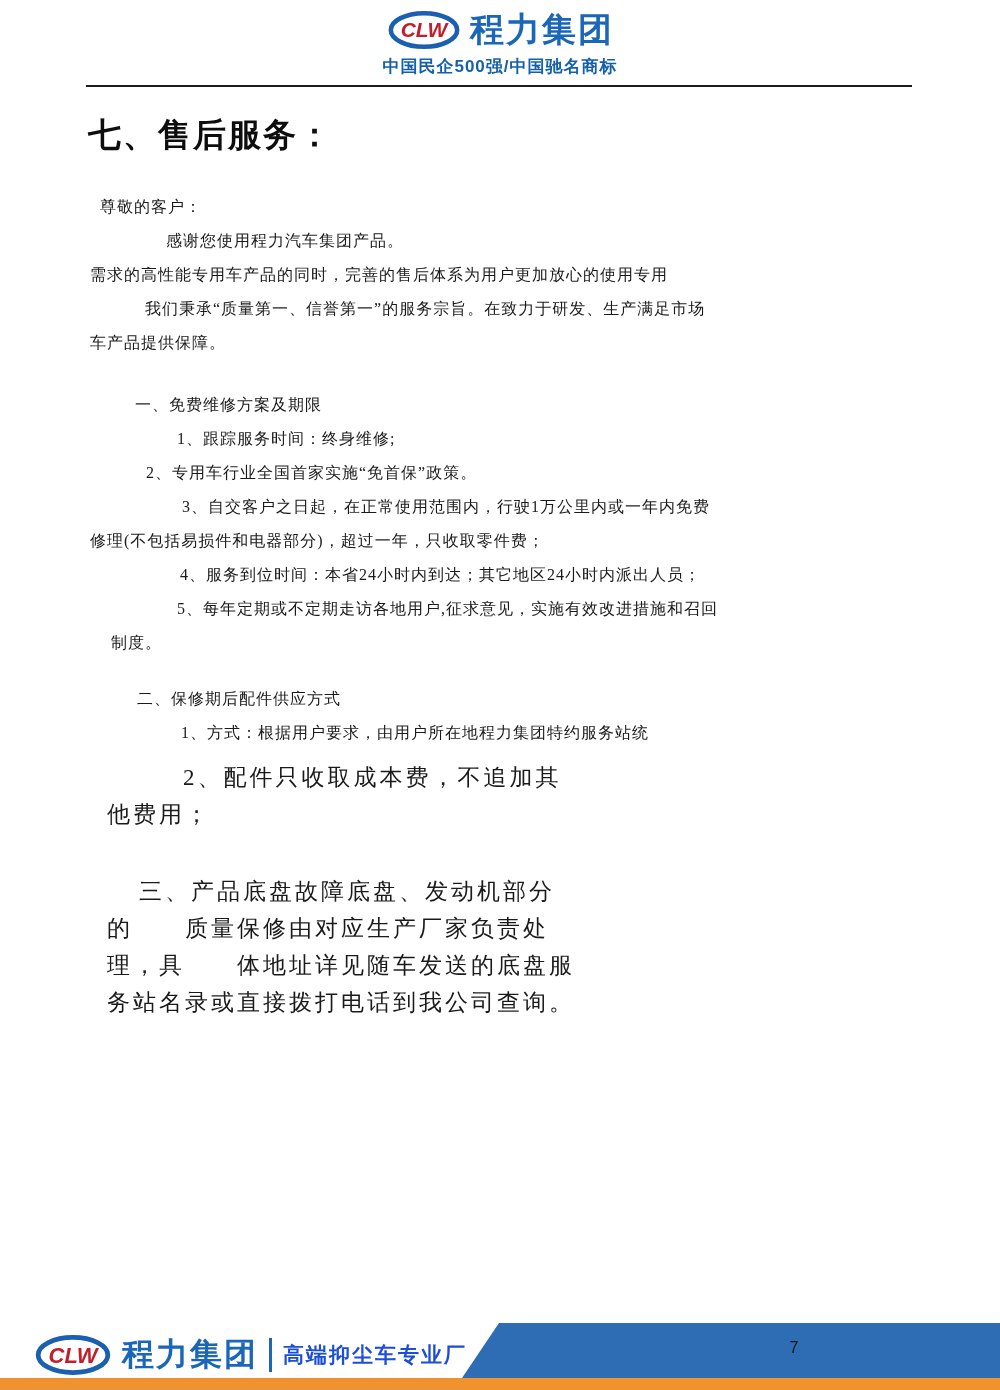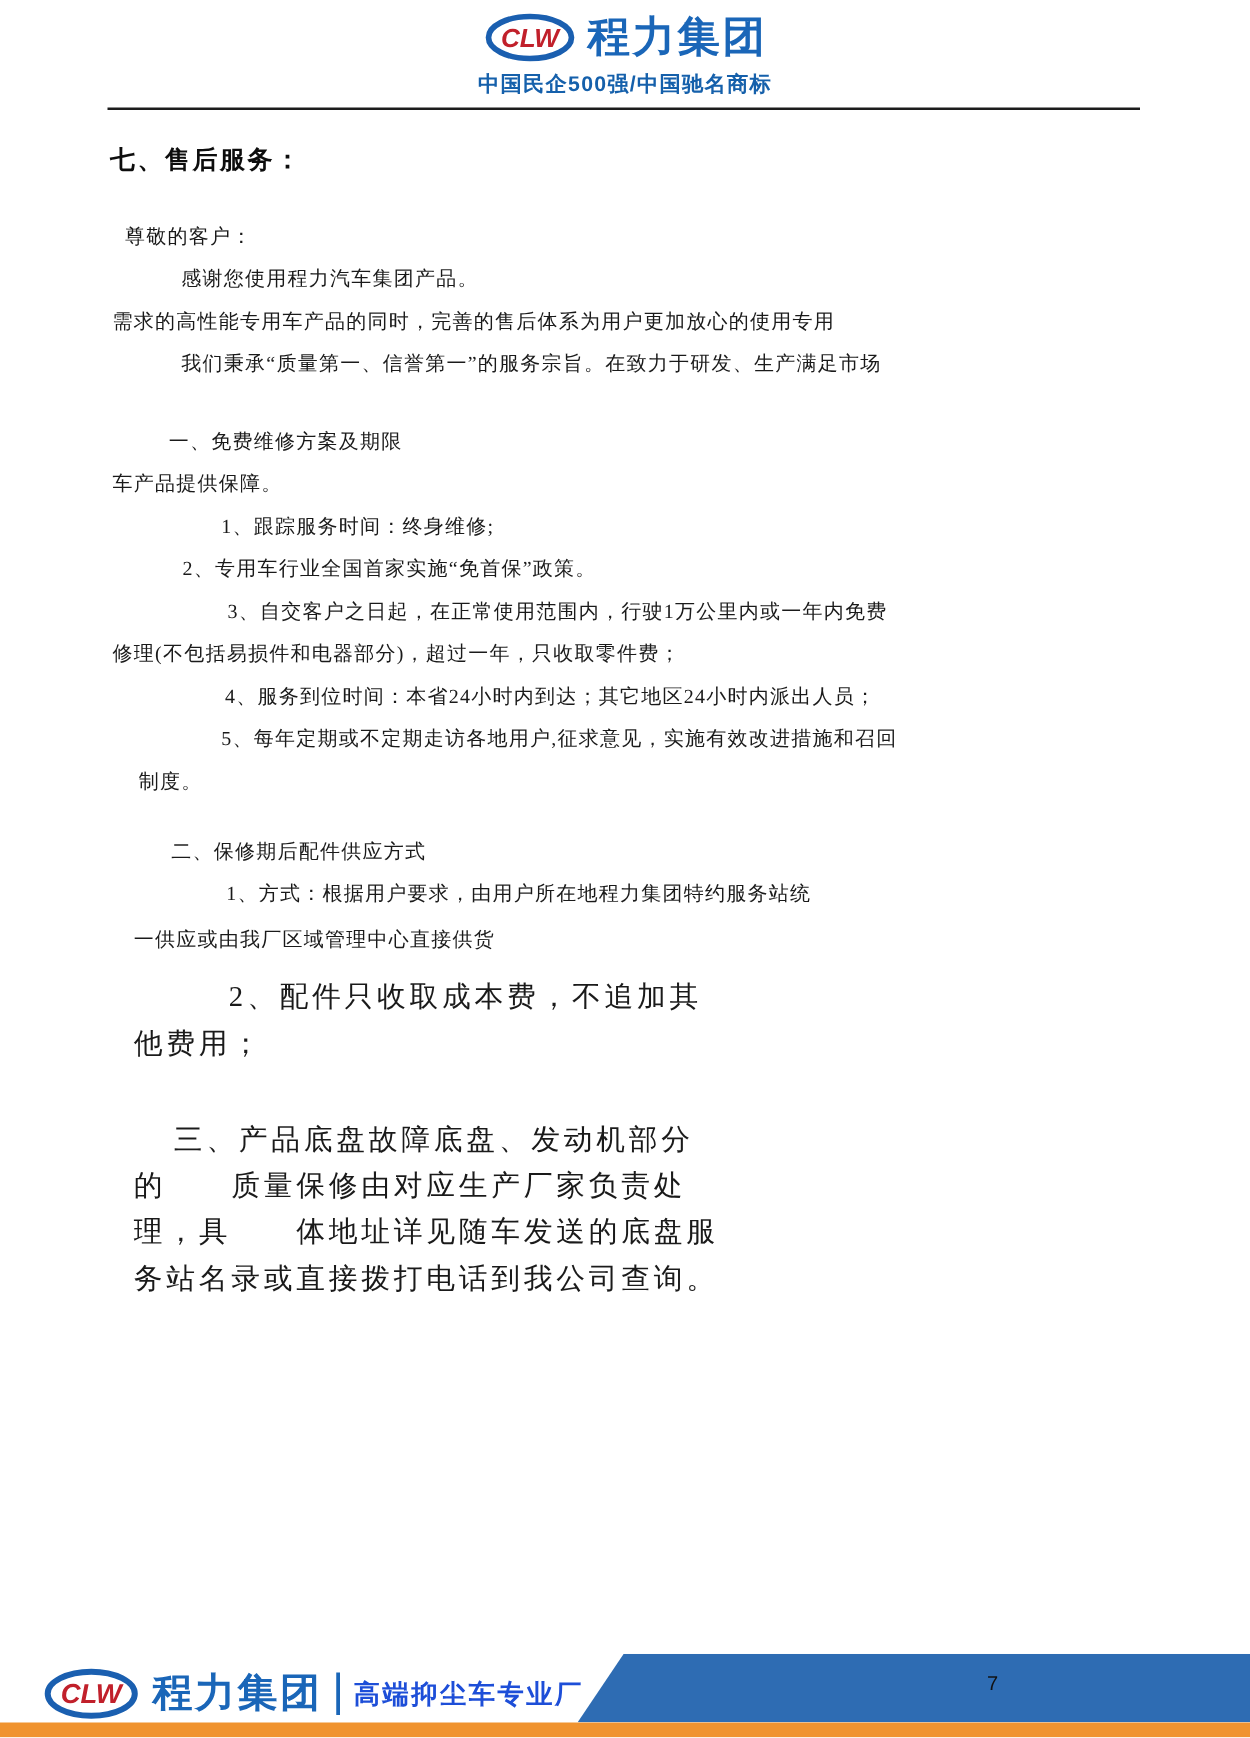--- a/index.html
+++ b/index.html
@@ -11,21 +11,21 @@
   .header-brand{display:inline-flex;align-items:center;gap:8px;}
   .logo-svg{display:block;}
   .header-brand-name{font-family:"Liberation Sans","DejaVu Sans",sans-serif;
         font-size:34px;font-weight:bold;color:#1a66b8;letter-spacing:2px;}
   .header-sub{margin-top:1px;font-family:"Liberation Sans","DejaVu Sans",sans-serif;
         font-size:17px;font-weight:bold;color:#1560ab;letter-spacing:1px;}
   .header-line{height:2px;background:#1c1c1c;margin:7px 88px 0 86px;}
 
   
   .doc-title{margin:26px 0 0 88px;font-family:Liberation Mono, monospace;
-        font-size:20px;font-weight:bold;color:#0d0d0d;letter-spacing:2px;}
+        font-size:33px;font-weight:bold;color:#0d0d0d;letter-spacing:2px;}
 
   
   .content{margin:0 78px 0 90px;}
   .ln{font-size:16px;line-height:34px;letter-spacing:1px;white-space:pre;}
   .ln.wide{font-size:23px;line-height:37px;letter-spacing:3px;}
 
   
   .footer-brand{position:absolute;left:33px;top:1333px;display:flex;align-items:center;gap:9px;}
   .footer-brand-name{font-family:"Liberation Sans","DejaVu Sans",sans-serif;
         font-size:32px;font-weight:bold;color:#1a66b8;letter-spacing:2px;}
@@ -52,37 +52,36 @@
       <span class="header-brand-name">程力集团</span>
     </div>
     <div class="header-sub">中国民企500强/中国驰名商标</div>
     <div class="header-line"></div>
   </div>
 
   <div class="doc-title">七、售后服务：</div>
 
   <div class="content">
     <div class="ln" style="margin:32px 0 0 10px">尊敬的客户：</div>
-    <div class="ln" style="margin-left:55px">感谢您使用程力汽车集团产品。</div>
+    <div class="ln" style="margin-left:76px">感谢您使用程力汽车集团产品。</div>
     <div class="ln" style="margin-left:0">需求的高性能专用车产品的同时，完善的售后体系为用户更加放心的使用专用</div>
     <div class="ln" style="margin-left:55px">我们秉承“质量第一、信誉第一”的服务宗旨。在致力于研发、生产满足市场</div>
+    <div class="ln" style="margin-left:0">车产品提供保障。</div>
+
     <div class="ln" style="margin:28px 0 0 45px">一、免费维修方案及期限</div>
-
-    <div class="ln" style="margin-left:0">车产品提供保障。</div>
     <div class="ln" style="margin-left:87px">1、跟踪服务时间：终身维修;</div>
     <div class="ln" style="margin-left:56px">2、专用车行业全国首家实施“免首保”政策。</div>
     <div class="ln" style="margin-left:92px">3、自交客户之日起，在正常使用范围内，行驶1万公里内或一年内免费</div>
     <div class="ln" style="margin-left:0">修理(不包括易损件和电器部分)，超过一年，只收取零件费；</div>
     <div class="ln" style="margin-left:90px">4、服务到位时间：本省24小时内到达；其它地区24小时内派出人员；</div>
     <div class="ln" style="margin-left:87px">5、每年定期或不定期走访各地用户,征求意见，实施有效改进措施和召回</div>
     <div class="ln" style="margin-left:21px">制度。</div>
 
     <div class="ln" style="margin:22px 0 0 47px">二、保修期后配件供应方式</div>
     <div class="ln" style="margin-left:91px">1、方式：根据用户要求，由用户所在地程力集团特约服务站统</div>
-    <div class="ln" style="margin:3px 0 0 17px">一供应或由我厂区域管理中心直接供货</div>
     <div class="ln wide" style="margin:9px 0 0 93px">2、配件只收取成本费，不追加其</div>
     <div class="ln wide" style="margin-left:17px">他费用；</div>
 
     <div class="ln wide" style="margin:40px 0 0 49px">三、产品底盘故障底盘、发动机部分</div>
     <div class="ln wide" style="margin-left:17px">的　　质量保修由对应生产厂家负责处</div>
     <div class="ln wide" style="margin-left:17px">理，具　　体地址详见随车发送的底盘服</div>
     <div class="ln wide" style="margin-left:17px">务站名录或直接拨打电话到我公司查询。</div>
   </div>
 
   <div class="footer-brand">

